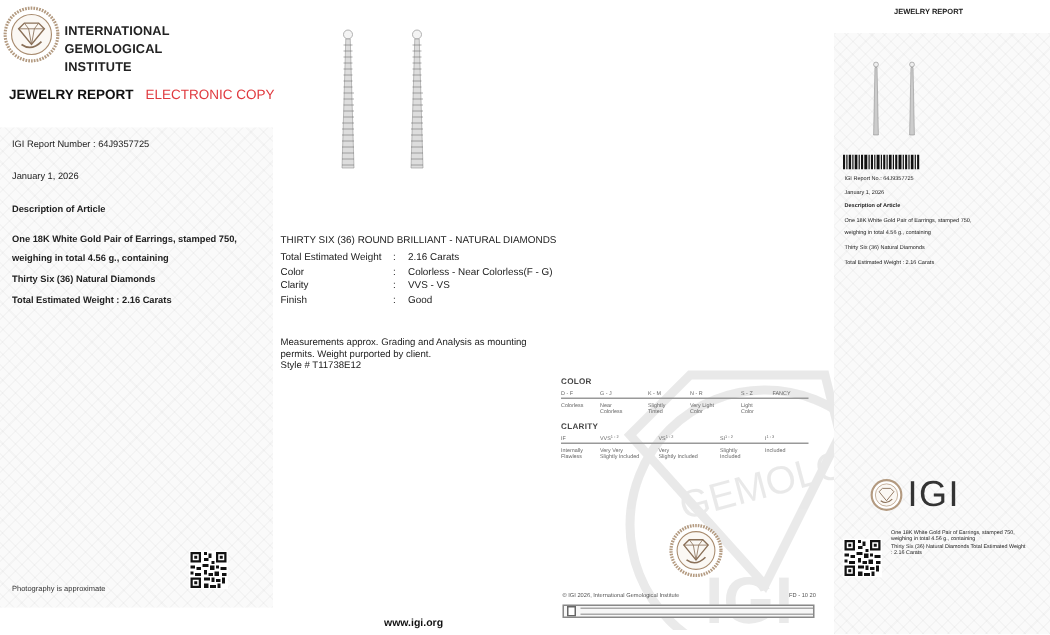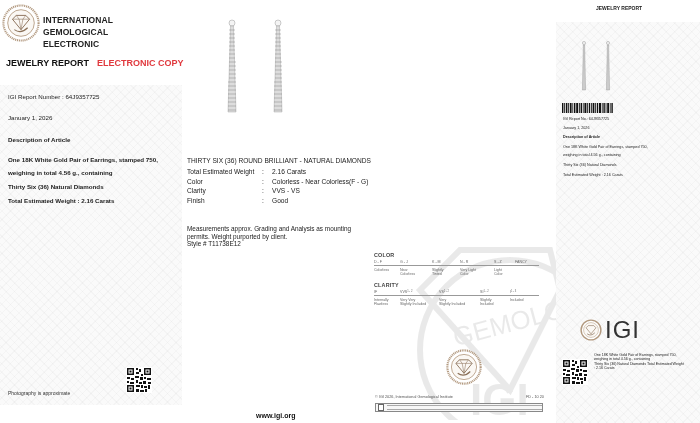--- a/index.html
+++ b/index.html
@@ -11,21 +11,21 @@
   .left-panel .pattern {
     position: absolute; left: 0; top: 85px; width: 182px; height: 320px;
     background-color: #fafafa;
     background-image:
       repeating-linear-gradient(45deg, rgba(0,0,0,0.025) 0 1px, transparent 1px 6px),
       repeating-linear-gradient(-45deg, rgba(0,0,0,0.025) 0 1px, transparent 1px 6px);
   }
   .logo-seal { position: absolute; left: 2px; top: 4px; width: 38px; height: 38px; }
   .logo-text { position: absolute; left: 43px; top: 14px; font-size: 8.5px; font-weight: bold; line-height: 12px; color: #222; letter-spacing: 0.1px; }
   .report-title { position: absolute; left: 6px; top: 58px; font-size: 9px; font-weight: bold; color: #111; }
-  .electronic-copy { position: absolute; left: 97px; top: 58px; font-size: 9px; font-weight: bold; color: #e0393e; }
+  .electronic-copy { position: absolute; left: 97px; top: 58px; font-size: 9px; font-weight: normal; color: #e0393e; }
 
   .lp-text { position: absolute; left: 8px; font-size: 6.2px; color: #222; white-space: nowrap; }
   .lp-bold { font-weight: bold; }
   .photo-note { position: absolute; left: 8px; top: 390px; font-size: 5px; color: #333; }
   .qr-left { position: absolute; left: 126px; top: 367px; width: 26px; height: 26px; }
 
   
   .earrings { position: absolute; left: 215px; top: 16px; width: 90px; height: 100px; }
   .details { position: absolute; left: 187px; top: 157px; font-size: 6.6px; color: #222; }
   .details .headline { margin-bottom: 3px; }
@@ -80,21 +80,21 @@
 <svg class="logo-seal" viewBox="0 0 40 40">
   <circle cx="20" cy="20" r="18.5" fill="#fff" stroke="#b39a80" stroke-width="2.2" stroke-dasharray="1.2 0.8"></circle>
   <circle cx="20" cy="20" r="14" fill="#fbf8f4" stroke="#a88b6e" stroke-width="0.8"></circle>
   <path d="M11 16 L15 12 L25 12 L29 16 L20 27 Z" fill="none" stroke="#8a7058" stroke-width="1"></path>
   <path d="M11 16 L29 16 M15 12 L18 16 L20 27 M25 12 L22 16 L20 27" fill="none" stroke="#8a7058" stroke-width="0.6"></path>
   <path d="M13 27 Q20 32 27 25" fill="none" stroke="#8a7058" stroke-width="1.2"></path>
 </svg>
 <div class="logo-text">
   <div>INTERNATIONAL</div>
   <div>GEMOLOGICAL</div>
-  <div>ELECTRONIC</div>
+  <div>INSTITUTE</div>
 </div>
 <div class="report-title">JEWELRY REPORT</div>
 <div class="electronic-copy">ELECTRONIC COPY</div>
 
 <div class="lp-text" style="top:93px">IGI Report Number : 64J9357725</div>
 <div class="lp-text" style="top:114px">January 1, 2026</div>
 <div class="lp-text lp-bold" style="top:136px">Description of Article</div>
 <div class="lp-text lp-bold" style="top:156px">One 18K White Gold Pair of Earrings, stamped 750,</div>
 <div class="lp-text lp-bold" style="top:169px">weighing in total 4.56 g., containing</div>
 <div class="lp-text lp-bold" style="top:183px">Thirty Six (36) Natural Diamonds</div>

